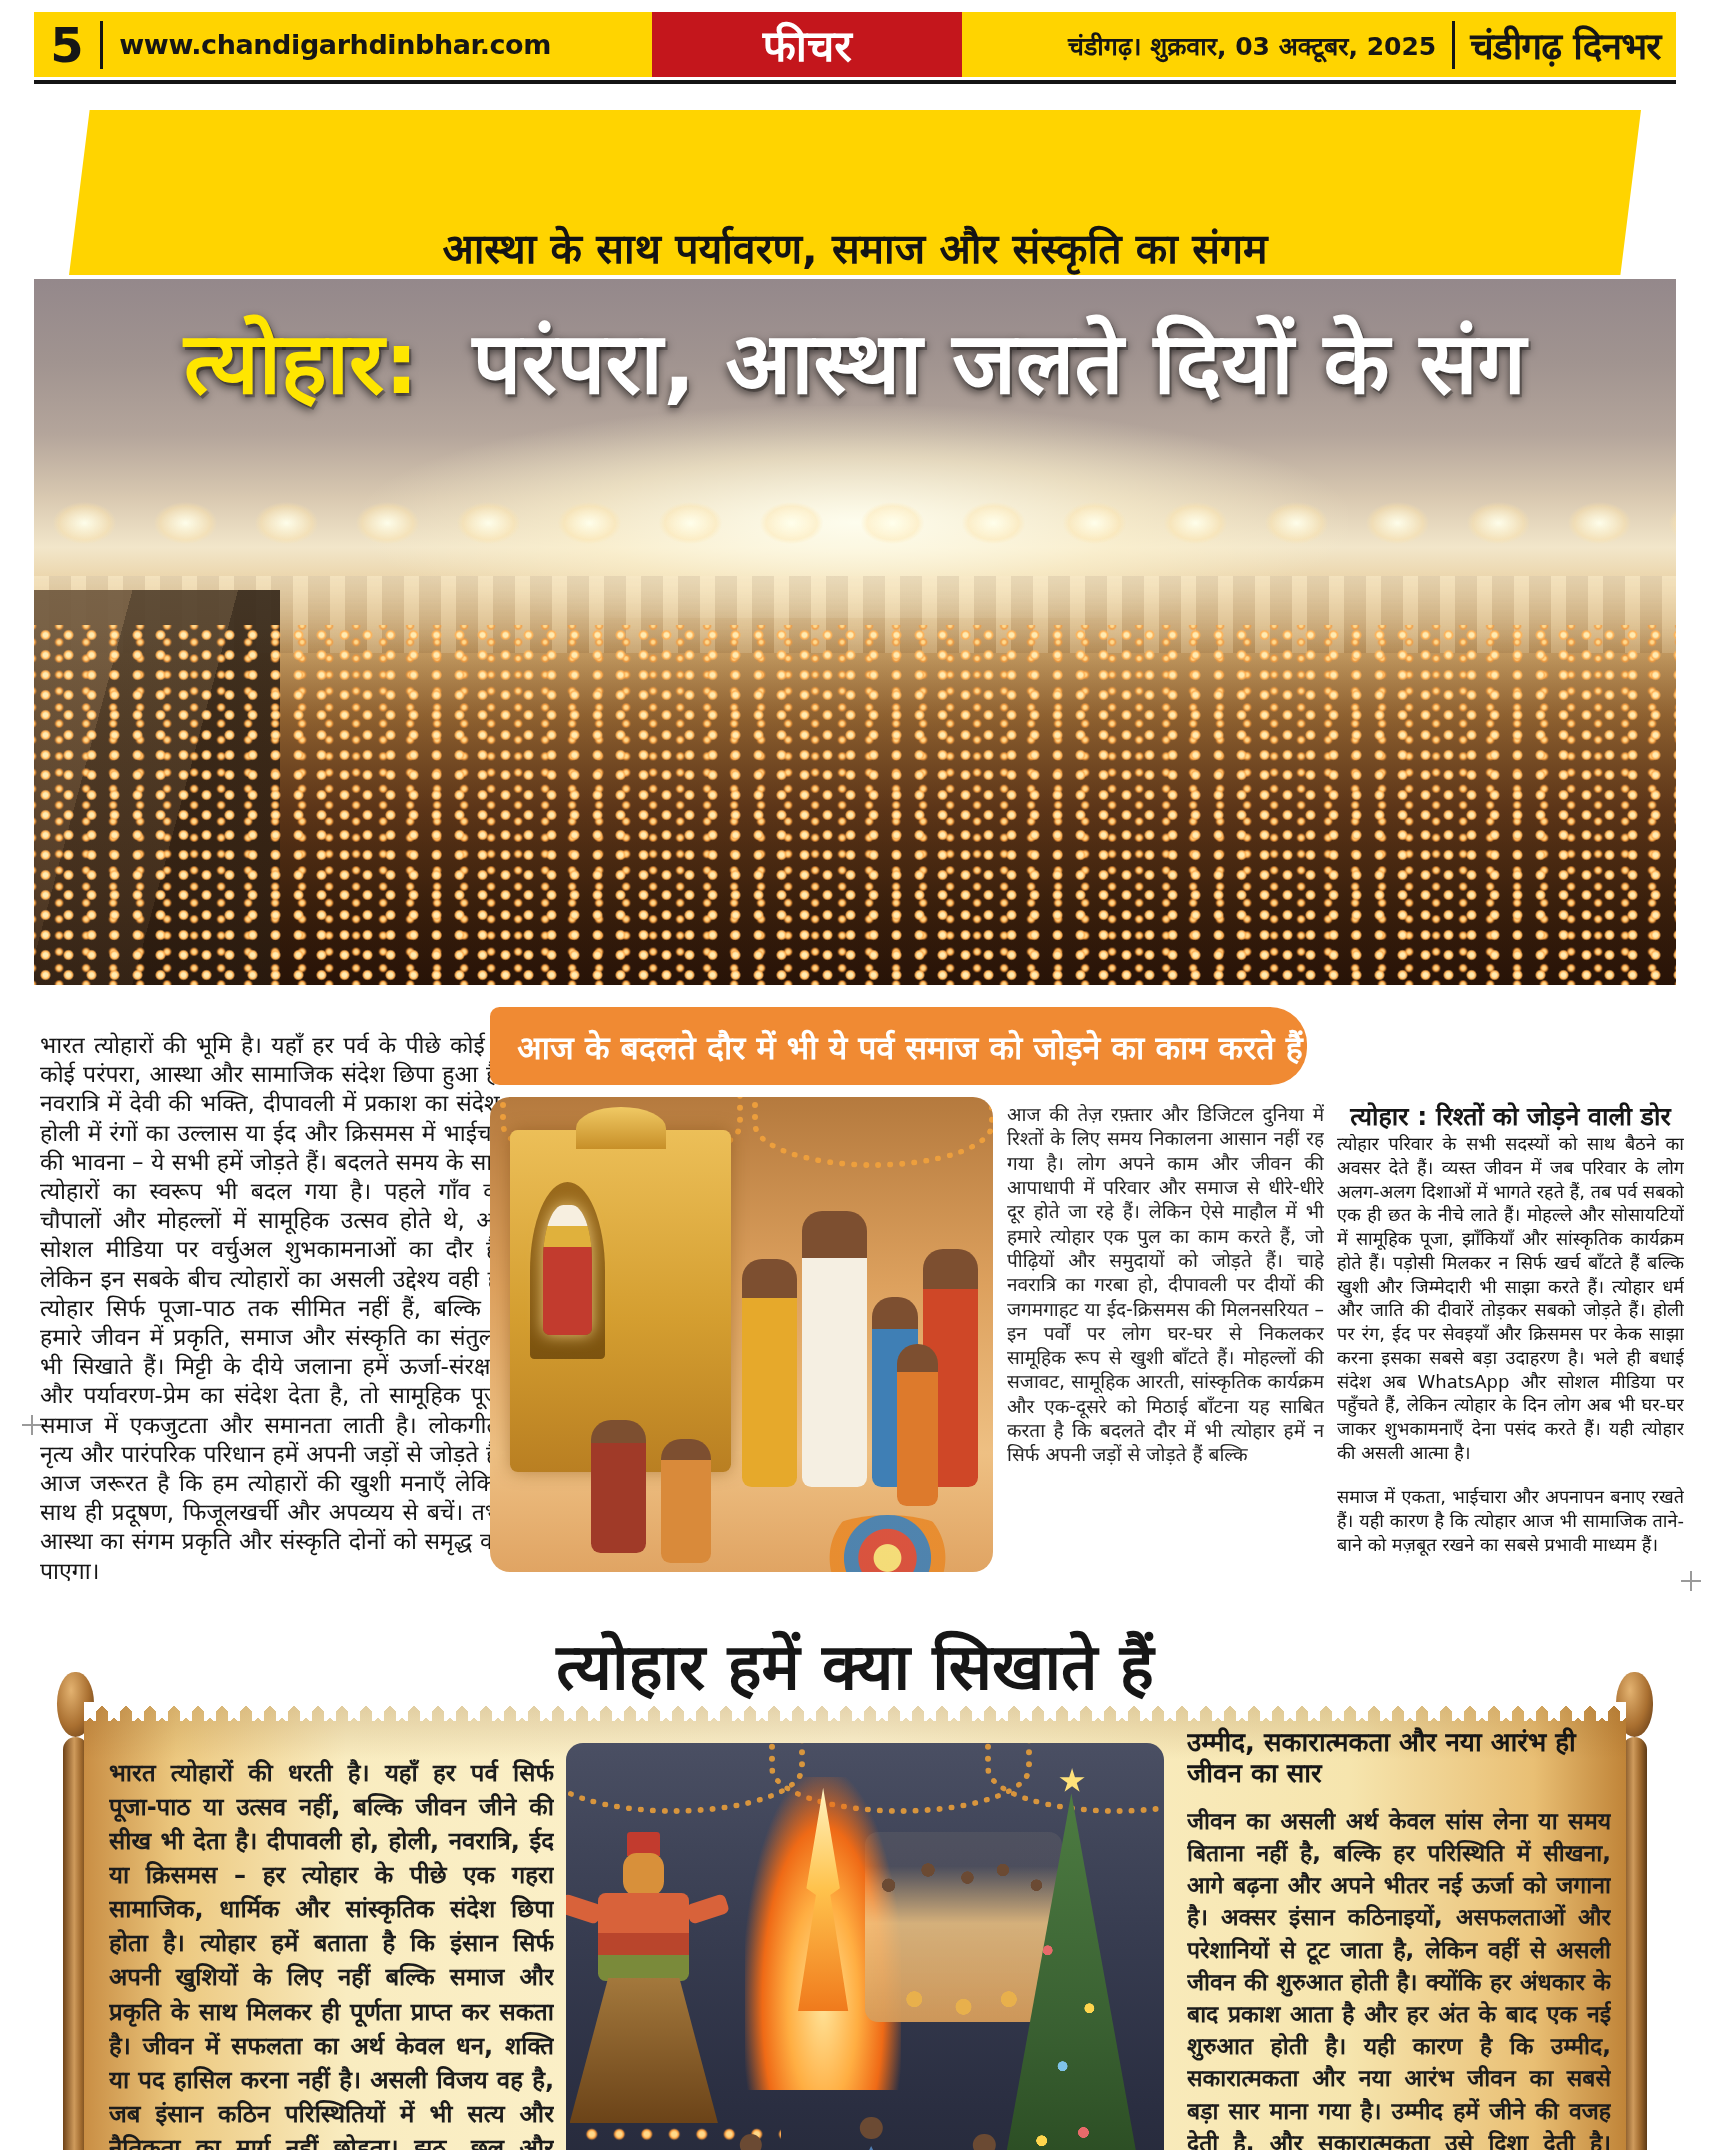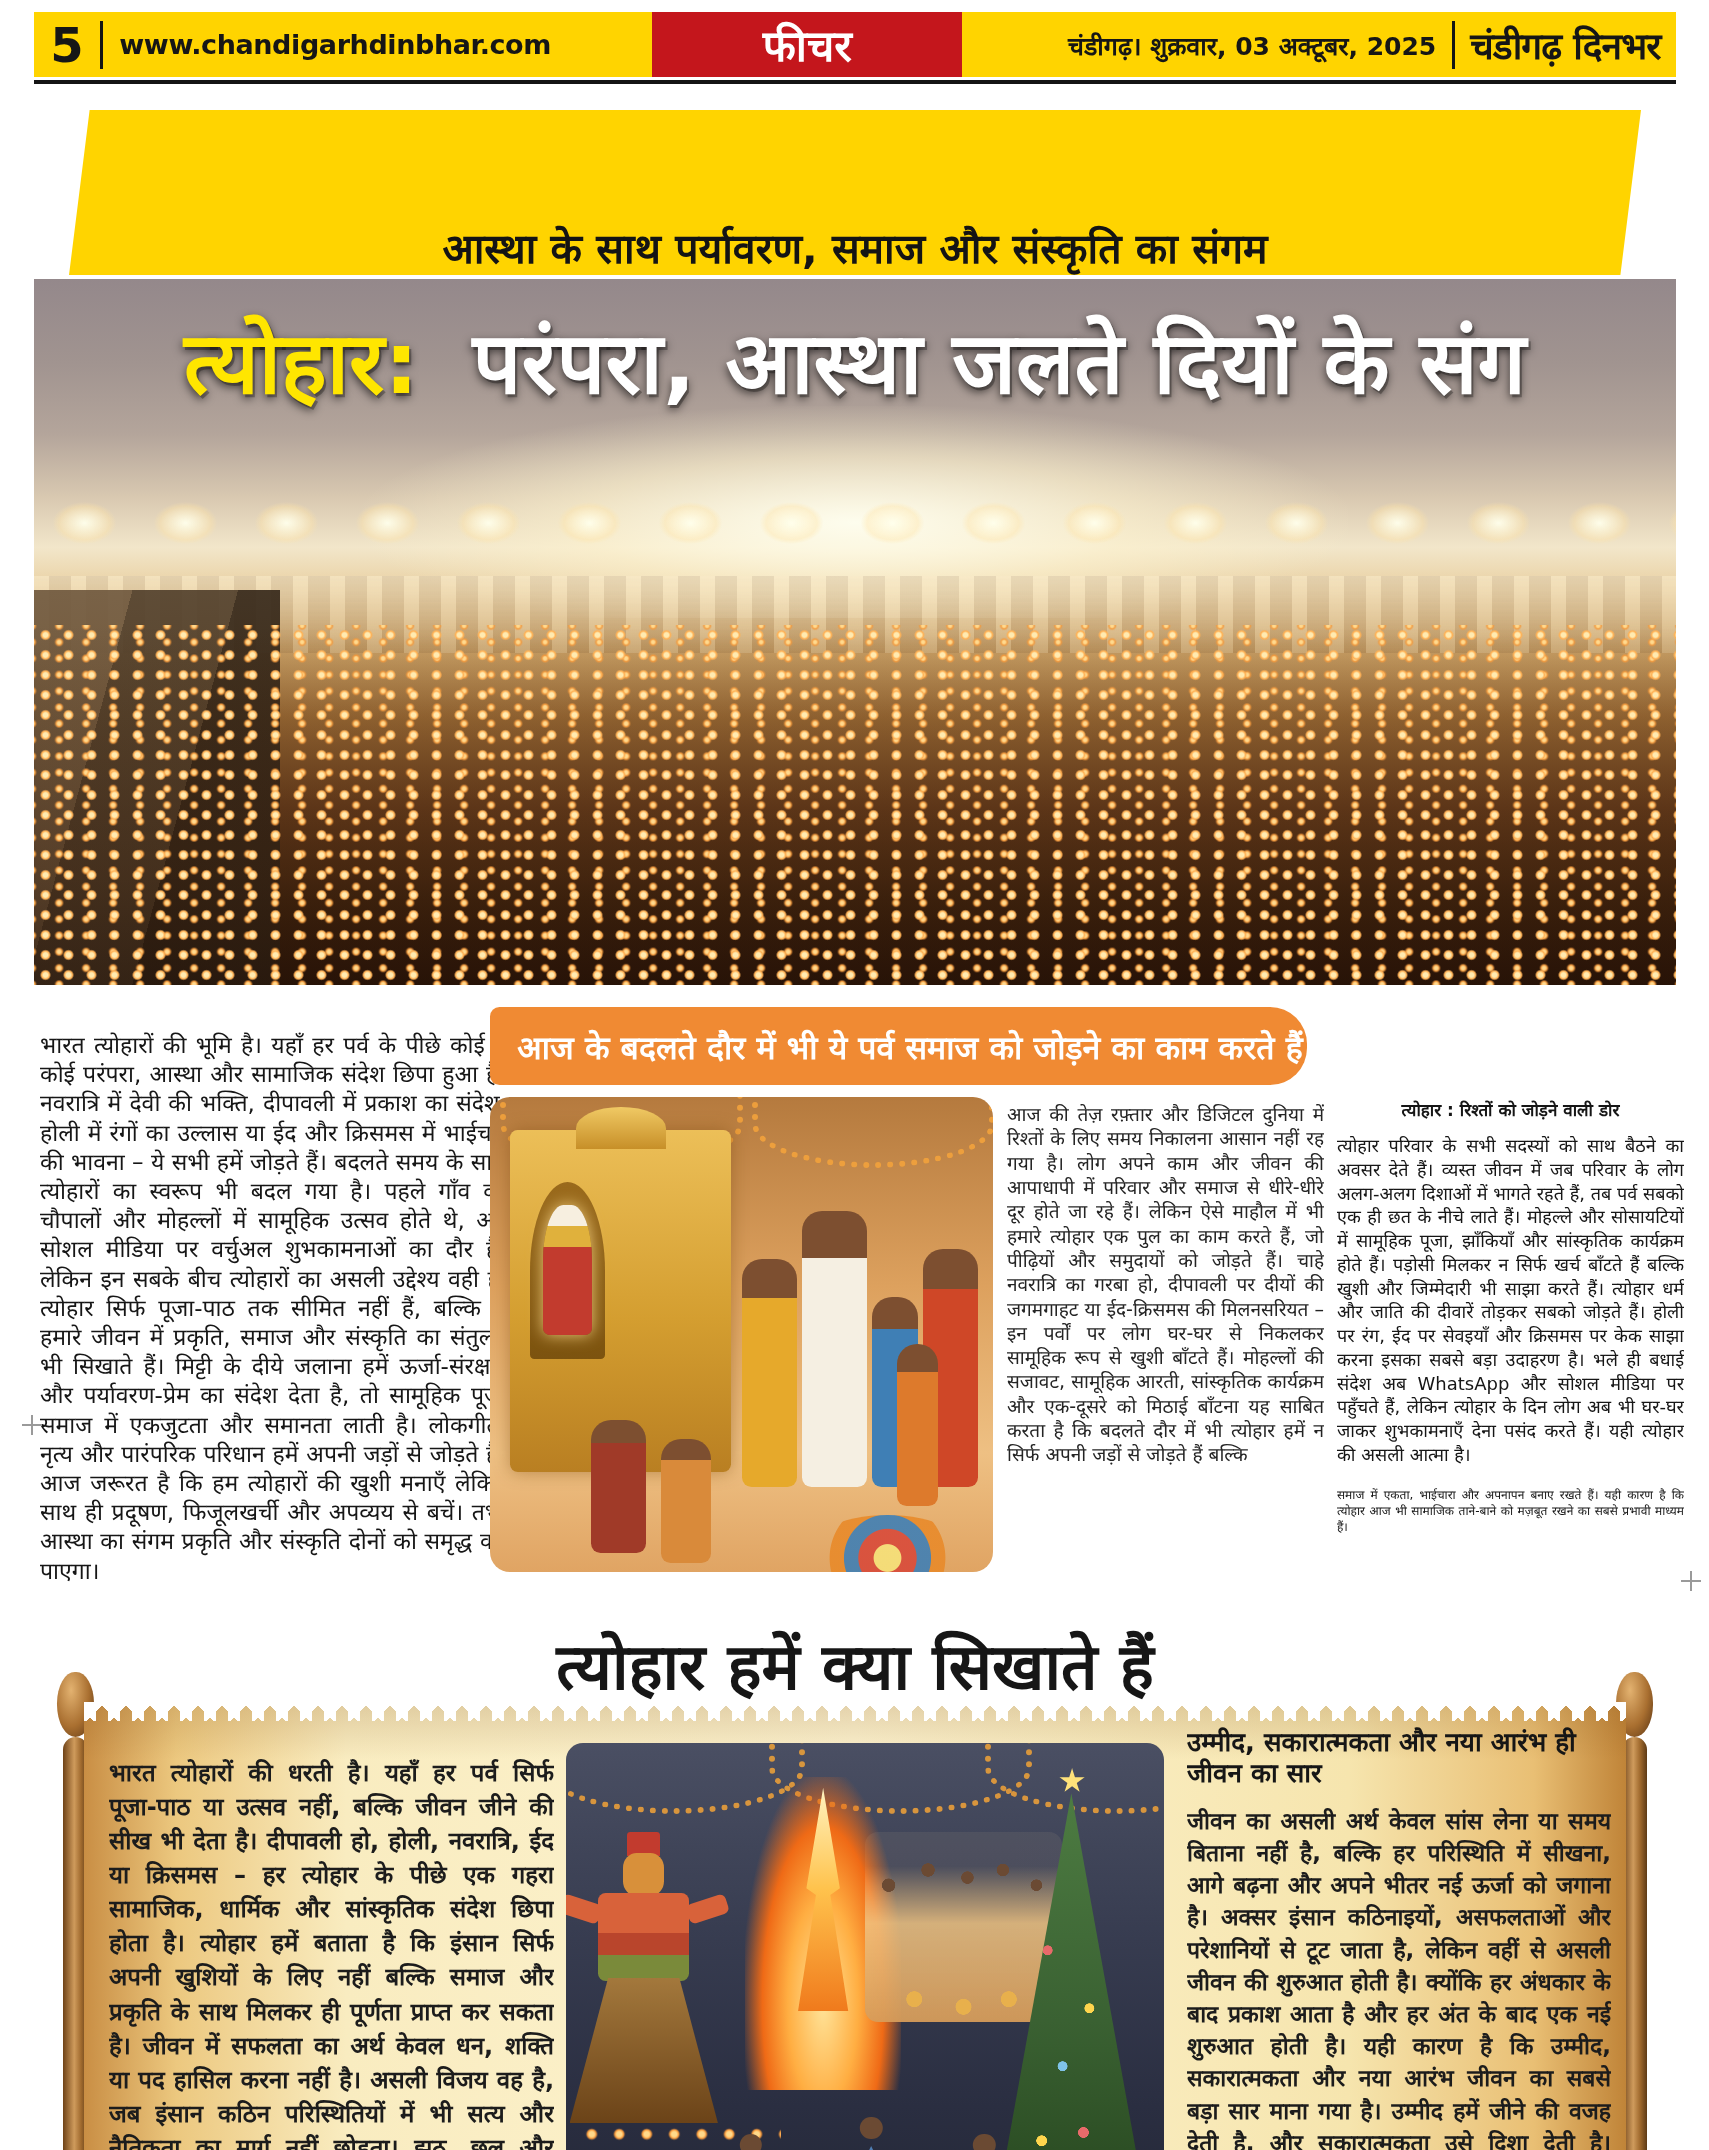--- a/index.html
+++ b/index.html
@@ -77,23 +77,23 @@
             background:linear-gradient(180deg,#f7efe0 0 16%,#e0b13c 16% 32%,#c23b2e 32% 100%);
             box-shadow:0 0 15.5px rgba(255,220,140,.85);}
   .figure{position:absolute;border-radius:20px 20px 9.5px 9.5px;}
   .fig-head{background:linear-gradient(180deg,#7d4f30 0 17%,var(--c) 17% 100%);}
   .fi-rangoli{position:absolute;right:4%;bottom:-6%;width:34%;height:18%;border-radius:50%;opacity:.9;
     background:radial-gradient(circle,#f6e27a 0 14%,#d84a3a 15% 30%,#3f7fb5 31% 45%,#e88a2a 46% 60%,rgba(230,170,90,0) 61%);}
 
   .col-mid{position:absolute;left:1007px;top:1102px;width:317px;height:475px;overflow:hidden;
            font-size:19px;line-height:1.28;text-align:justify;color:#242424;}
   .col-right{position:absolute;left:1337px;top:1098px;width:347px;height:503px;overflow:hidden;}
-  .cr-heading{font-size:17px;font-weight:bold;text-align:center;white-space:nowrap;margin-bottom:13px;}
+  .cr-heading{font-size:25px;font-weight:bold;text-align:center;white-space:nowrap;}
   .cr-p1{font-size:18px;line-height:1.32;text-align:justify;}
-  .cr-p2{font-size:12px;line-height:1.34;text-align:justify;margin-top:20.6px;}
+  .cr-p2{font-size:18px;line-height:1.34;text-align:justify;margin-top:20.6px;}
 
   
   .scroll-title{position:absolute;left:0;right:0;top:1621px;text-align:center;font-size:64px;font-weight:bold;}
   .rod{position:absolute;top:1672px;height:940px;width:37px;display:flex;flex-direction:column;align-items:center;}
   .rod.left{left:57px;}
   .rod.right{left:1616px;}
   .knob{width:37px;height:65px;border-radius:48% 48% 50% 50%;
         background:radial-gradient(ellipse at 38% 28%,#e3b270,#a96f30 55%,#5f3814 95%);}
   .shaft{width:25px;flex:1;border-radius:13px;
          background:linear-gradient(90deg,#6f4318,#cf9b5c 45%,#a06a2e 72%,#5d3a16);}

